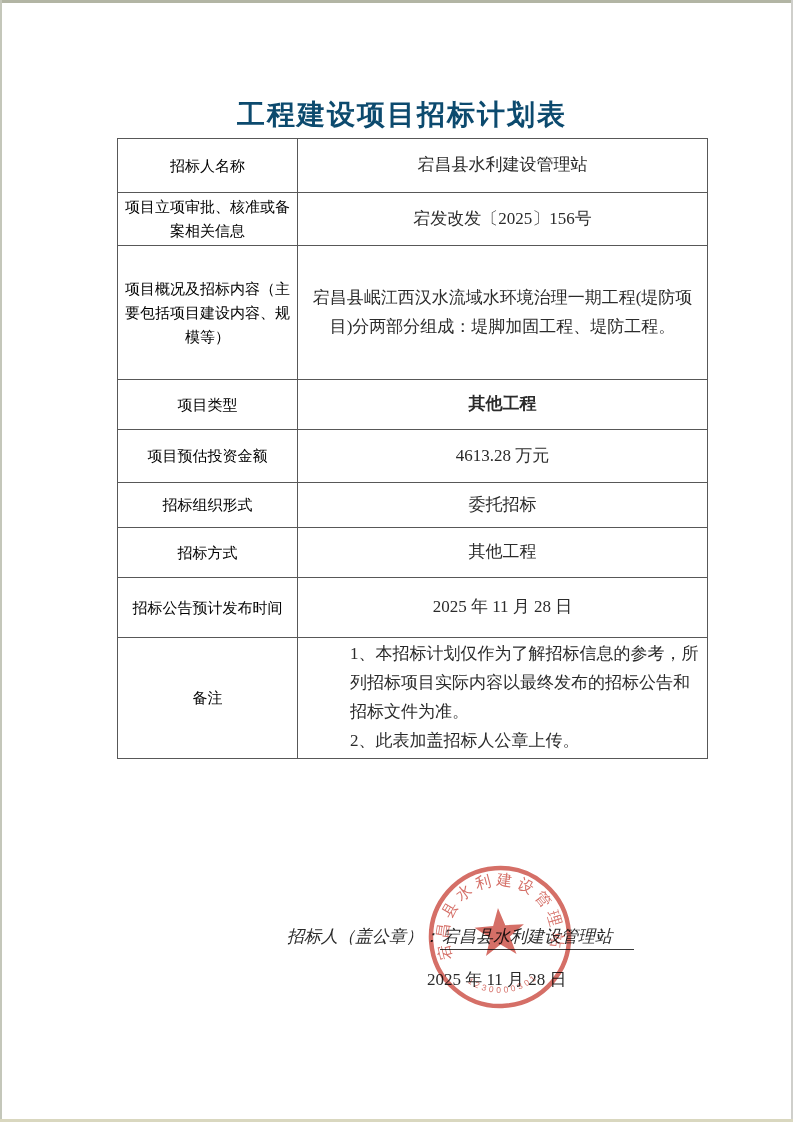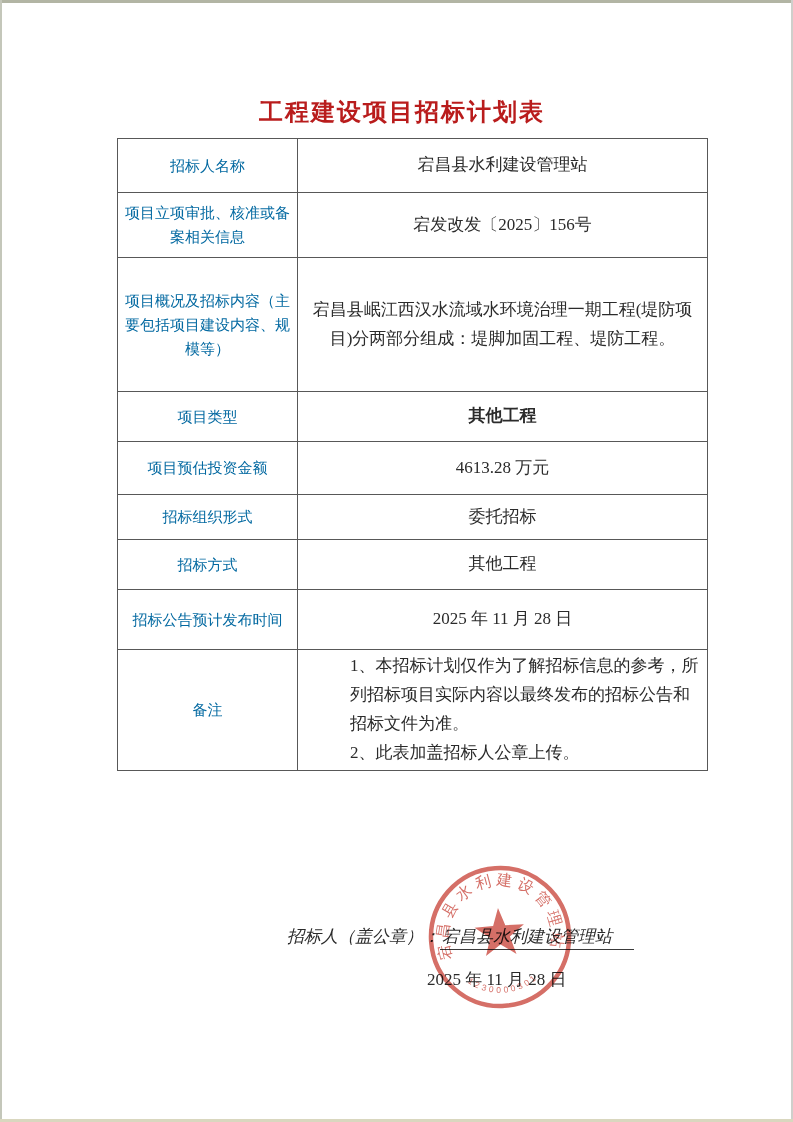--- a/index.html
+++ b/index.html
@@ -16,42 +16,42 @@
   .edge-top{position:absolute;left:0;top:0;width:793px;height:3px;background:#b2b5a4;}
   .edge-left{position:absolute;left:0;top:0;width:2px;height:1122px;background:#c4c7ba;}
   .edge-right{position:absolute;right:0;top:0;width:2px;height:1122px;background:#cfcfcb;}
   .edge-bottom{position:absolute;left:0;bottom:0;width:793px;height:3px;background:#d9d7bf;}
 
   .doc-title{
     position:absolute;left:117px;top:96px;width:570px;
     text-align:center;
     font-family:Liberation Serif, serif;
     font-weight:bold;
-    font-size:24px;
+    font-size:28px;
     letter-spacing:2px;
-    color:#b91c1c;
+    color:#0c4a6e;
   }
 
   table.plan{
     position:absolute;left:117px;top:138px;
     width:570px;
     border-collapse:collapse;
     table-layout:fixed;
   }
   table.plan td{
     border:1.5px solid #585858;
     vertical-align:middle;
     text-align:center;
   }
   td.lbl{
     width:173px;
     font-size:15px;
     line-height:1.6;
-    padding:8px 3px;
-    color:#0369a1;
+    padding:2px 3px;
+    color:#000000;
   }
   td.val{
     width:397px;
     font-size:17px;
     line-height:1.7;
     padding:2px 6px;
     color:#2b2b2b;
   }
   td.val.left{text-align:left;}
   .bold-sans{font-family:"Liberation Sans", sans-serif;font-weight:bold;}

